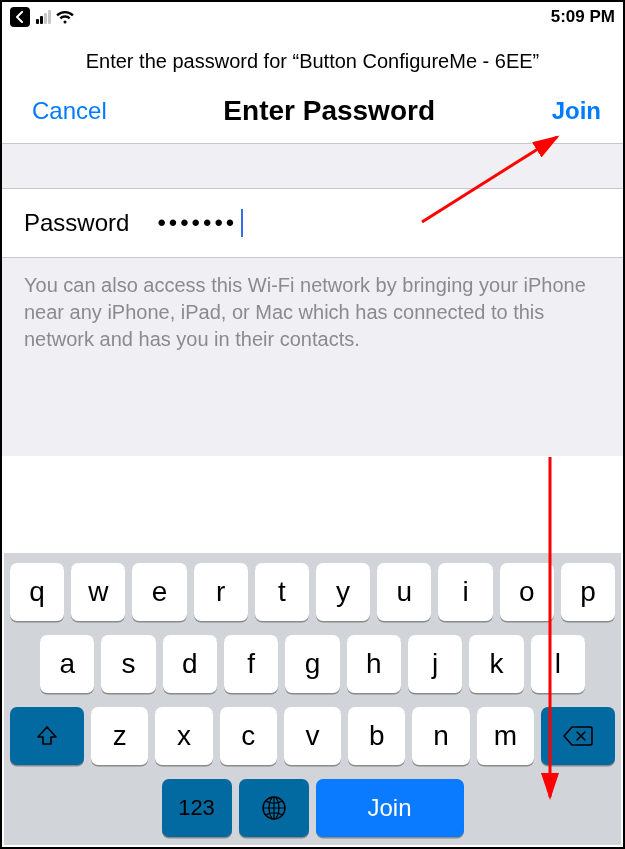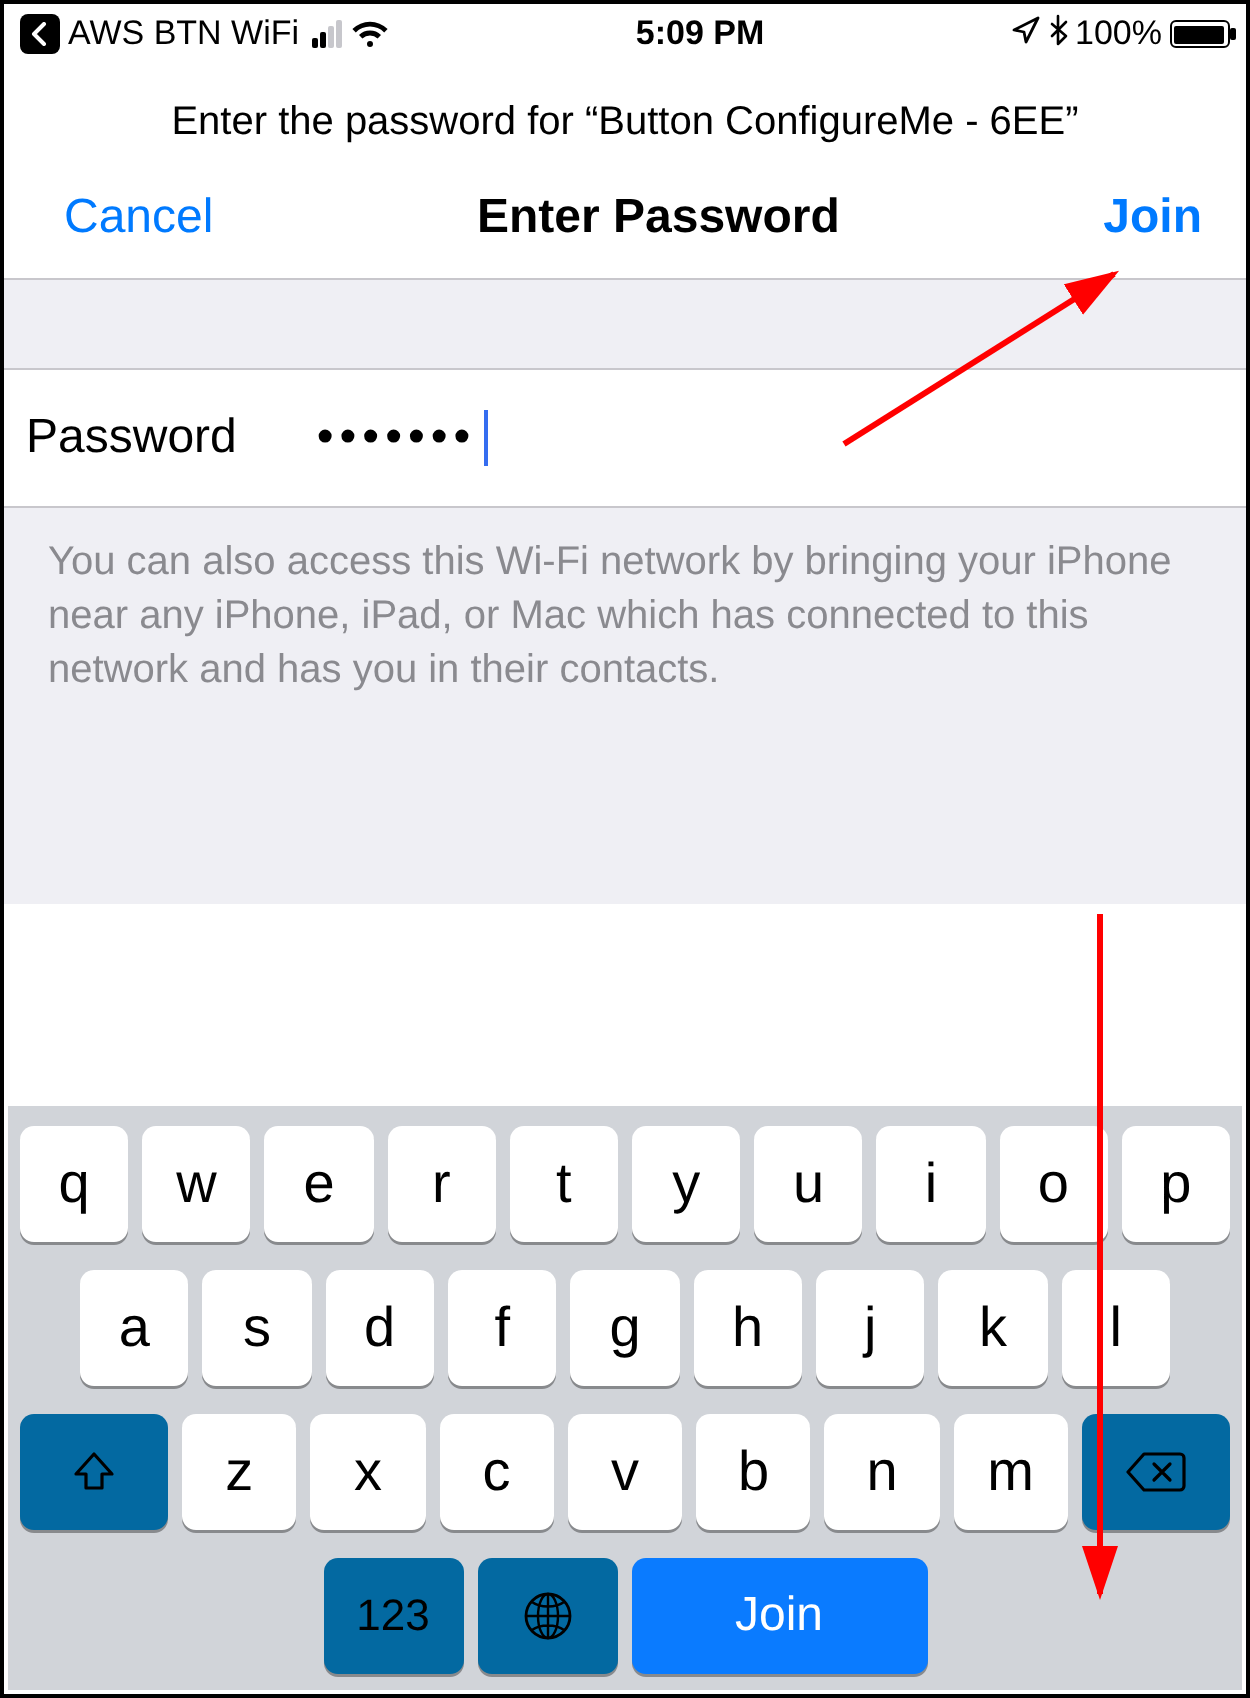--- a/index.html
+++ b/index.html
@@ -49,40 +49,40 @@
       padding: 18px 24px 6px;
       color:#000;
     }
     .nav-row {
       display:flex;
       align-items:center;
       justify-content:space-between;
       padding: 16px 22px 16px 30px;
     }
     .nav-title{
-      font-size:24px;
+      font-size:28px;
       font-weight:600;
       color:#000;
     }
     .nav-link{
       font-size:24px;
       color:#007aff;
     }
     .nav-link.bold{ font-weight:600; }
 
     
     .section-gap{ background:#efeff4; height:46px; border-top:1px solid #c8c7cc; border-bottom:1px solid #c8c7cc;}
 
     
     .field-row{
       display:flex;
       align-items:center;
-      padding: 20px 11px;
+      padding: 20px 22px;
       border-bottom:1px solid #c8c7cc;
-      gap: 40px;
+      gap: 28px;
     }
     .field-label{
       font-size:24px;
       color:#000;
     }
     .field-value{
       display:flex;
       align-items:center;
       gap:2px;
       font-size:24px;
@@ -162,50 +162,33 @@
 </head>
 <body>
 
 <div class="status-bar">
   <div class="status-left">
     <span class="back-chip">
       <svg width="12" height="12" viewBox="0 0 12 12">
           <path d="M8 1 L3 6 L8 11" stroke="#fff" stroke-width="2" fill="none" stroke-linecap="round" stroke-linejoin="round"></path>
         </svg>
     </span>
-    <span>AWS BTN WiFi</span>
     <span class="signal">
       <span class="b1"></span>
         <span class="b2"></span>
         <span class="b3"></span>
         <span class="b4"></span>
     </span>
     <span class="wifi-icon">
       <svg width="20" height="16" viewBox="0 0 20 16">
           <path d="M10 14.5a1.5 1.5 0 100-3 1.5 1.5 0 000 3zM4.5 8.5a8 8 0 0111 0l-1.7 1.7a5.6 5.6 0 00-7.6 0L4.5 8.5zM1.2 5.5a12.5 12.5 0 0117.6 0l-1.7 1.7a10 10 0 00-14.2 0L1.2 5.5z" fill="#000"></path>
         </svg>
     </span>
   </div>
   <div style="font-weight:600;">5:09 PM</div>
-  <div class="status-right">
-    <span>
-      <svg width="14" height="14" viewBox="0 0 14 14">
-          <path d="M1 7 L13 1 L7 13 L6 8 Z" fill="none" stroke="#000" stroke-width="1.4" stroke-linejoin="round"></path>
-        </svg>
-    </span>
-    <span>
-      <svg width="10" height="16" viewBox="0 0 10 16">
-          <path d="M5 1v14l4-4-7-6m7-1L5 8l-3 3" fill="none" stroke="#000" stroke-width="1.3" stroke-linejoin="round" stroke-linecap="round"></path>
-        </svg>
-    </span>
-    <span>100%</span>
-    <span class="battery">
-        <span class="fill"></span>
-      </span>
-  </div>
 </div>
 
 <div class="subtitle">Enter the password for “Button ConfigureMe - 6EE”</div>
 
 <div class="nav-row">
   <span class="nav-link">Cancel</span>
   <span class="nav-title">Enter Password</span>
   <span class="nav-link bold">Join</span>
 </div>
 

